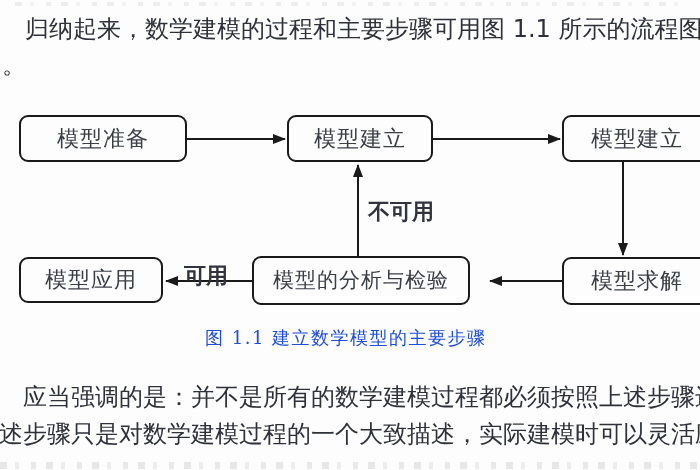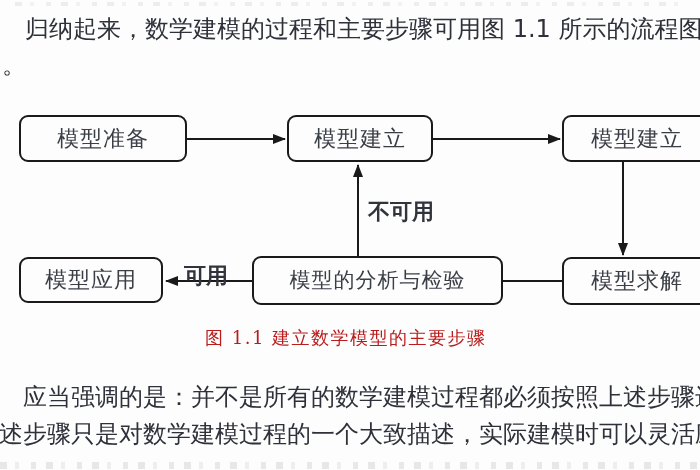--- a/index.html
+++ b/index.html
@@ -35,34 +35,34 @@
     position:absolute; box-sizing:border-box;
     border:2.5px solid #1a1a1a; border-radius:9px; background:#fdfdfd;
     display:flex; align-items:center; justify-content:center;
     font-size:22px; color:#3a3e45; letter-spacing:1px; line-height:1;
     white-space:nowrap;
   }
   .node-prepare   { left:19px;  top:115px; width:168px; height:47px; }
   .node-hypothesis{ left:287px; top:115px; width:146px; height:47px; }
   .node-build     { left:562px; top:115px; width:150px; height:47px; }
   .node-solve     { left:562px; top:257px; width:150px; height:48px; }
-  .node-analyze   { left:252px; top:256px; width:251px; height:49px; font-size:21px; }
+  .node-analyze   { left:252px; top:256px; width:218px; height:49px; font-size:21px; }
   .node-apply     { left:19px;  top:257px; width:144px; height:46px; }
 
   .edge-label {
     position:absolute; white-space:nowrap; line-height:1;
     font-size:22px; color:#31343c; font-weight:700;
   }
   .lbl-unusable { left:368px; top:201px; }
   .lbl-usable   { left:184px; top:252px;margin-top:13px; }
 
   .caption {
     position:absolute; left:205px; top:329px; white-space:nowrap; line-height:1;
     font-family:"DejaVu Serif", serif;
-    font-size:18px; color:#b91c1c; letter-spacing:1.5px; font-weight:500;
+    font-size:18px; color:#1d4ed8; letter-spacing:1.5px; font-weight:500;
   }
 </style>
 </head>
 <body>
 
 <div class="page">
 
   <div class="frag top"></div>
 
   <div class="body-line p1-l1">归纳起来，数学建模的过程和主要步骤可用图 1.1 所示的流程图来</div>

